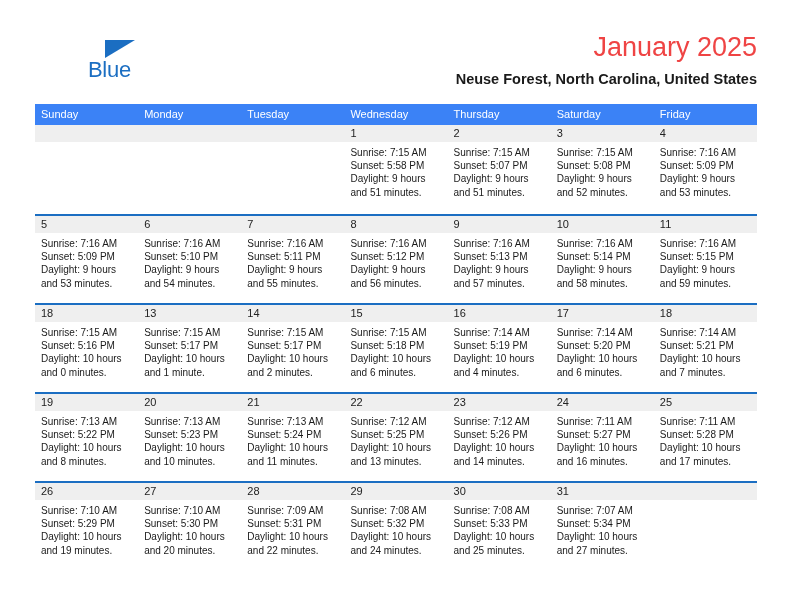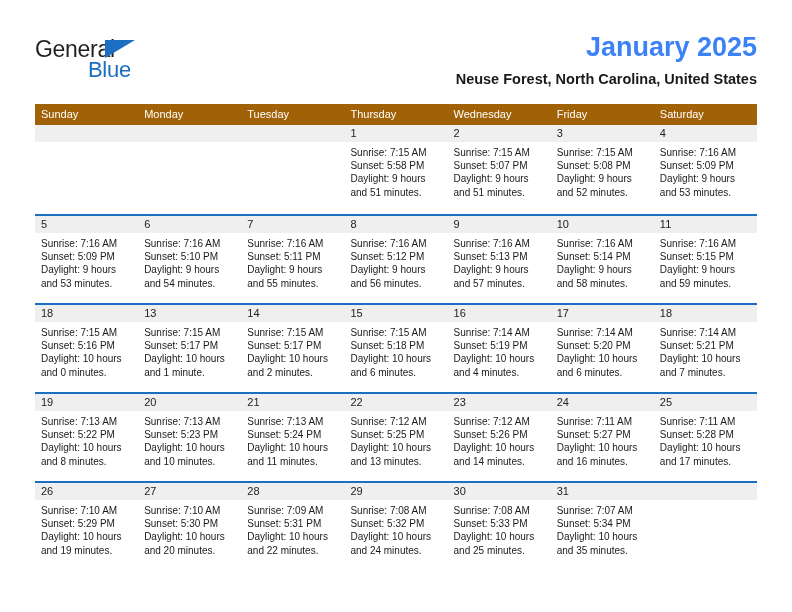--- a/index.html
+++ b/index.html
@@ -66,22 +66,22 @@
     line-height: 26px;
   }
   .title-block {
     position: absolute;
     right: 35px;
     top: 30px;
     text-align: right;
   }
   .cal-title {
     font-size: 27px;
-    font-weight: 700;
-    color: #3b82f6;
+    font-weight: 400;
+    color: #ef4444;
     line-height: 34px;
     white-space: nowrap;
   }
   .cal-subtitle {
     margin-top: 7px;
     font-size: 14.5px;
     font-weight: bold;
     color: #1a1a1a;
     line-height: 17px;
     white-space: nowrap;
@@ -90,21 +90,21 @@
 
   
   .calendar {
     position: absolute;
     left: 35px;
     top: 104px;
     width: 722px;
   }
   .cal-head {
     display: flex;
-    background: #a16207;
+    background: #3b82f6;
     height: 21px;
   }
   .cal-head .hcell {
     flex: 1 1 0;
     font-size: 11px;
     color: #ffffff;
     line-height: 21px;
     padding-left: 6px;
     box-sizing: border-box;
     white-space: nowrap;
@@ -149,39 +149,38 @@
     visibility: hidden;
   }
 </style>
 </head>
 <body>
 
 <div class="page">
 
   <div class="header">
     <div class="logo">
-      <span class="logo-general">General</span>
       <span class="logo-triangle"></span>
       <span class="logo-blue">Blue</span>
     </div>
     <div class="title-block">
       <div class="cal-title">January 2025</div>
       <div class="cal-subtitle">Neuse Forest, North Carolina, United States</div>
     </div>
   </div>
 
   <div class="calendar">
     <div class="cal-head">
       <div class="hcell">Sunday</div>
       <div class="hcell">Monday</div>
       <div class="hcell">Tuesday</div>
+      <div class="hcell">Wednesday</div>
       <div class="hcell">Thursday</div>
-      <div class="hcell">Wednesday</div>
+      <div class="hcell">Saturday</div>
       <div class="hcell">Friday</div>
-      <div class="hcell">Saturday</div>
     </div>
 
     <div id="weeks-container">
         <div class="week">
           <div class="day empty">
             <div class="datenum"></div>
             <div class="lines">
               <div></div>
               <div></div>
               <div></div>
@@ -483,21 +482,21 @@
               <div>Daylight: 10 hours</div>
               <div>and 25 minutes.</div>
             </div>
           </div>
           <div class="day">
             <div class="datenum">31</div>
             <div class="lines">
               <div>Sunrise: 7:07 AM</div>
               <div>Sunset: 5:34 PM</div>
               <div>Daylight: 10 hours</div>
-              <div>and 35 minutes.</div>
+              <div>and 27 minutes.</div>
             </div>
           </div>
           <div class="day empty">
             <div class="datenum"></div>
             <div class="lines">
               <div></div>
               <div></div>
               <div></div>
               <div></div>
             </div>

